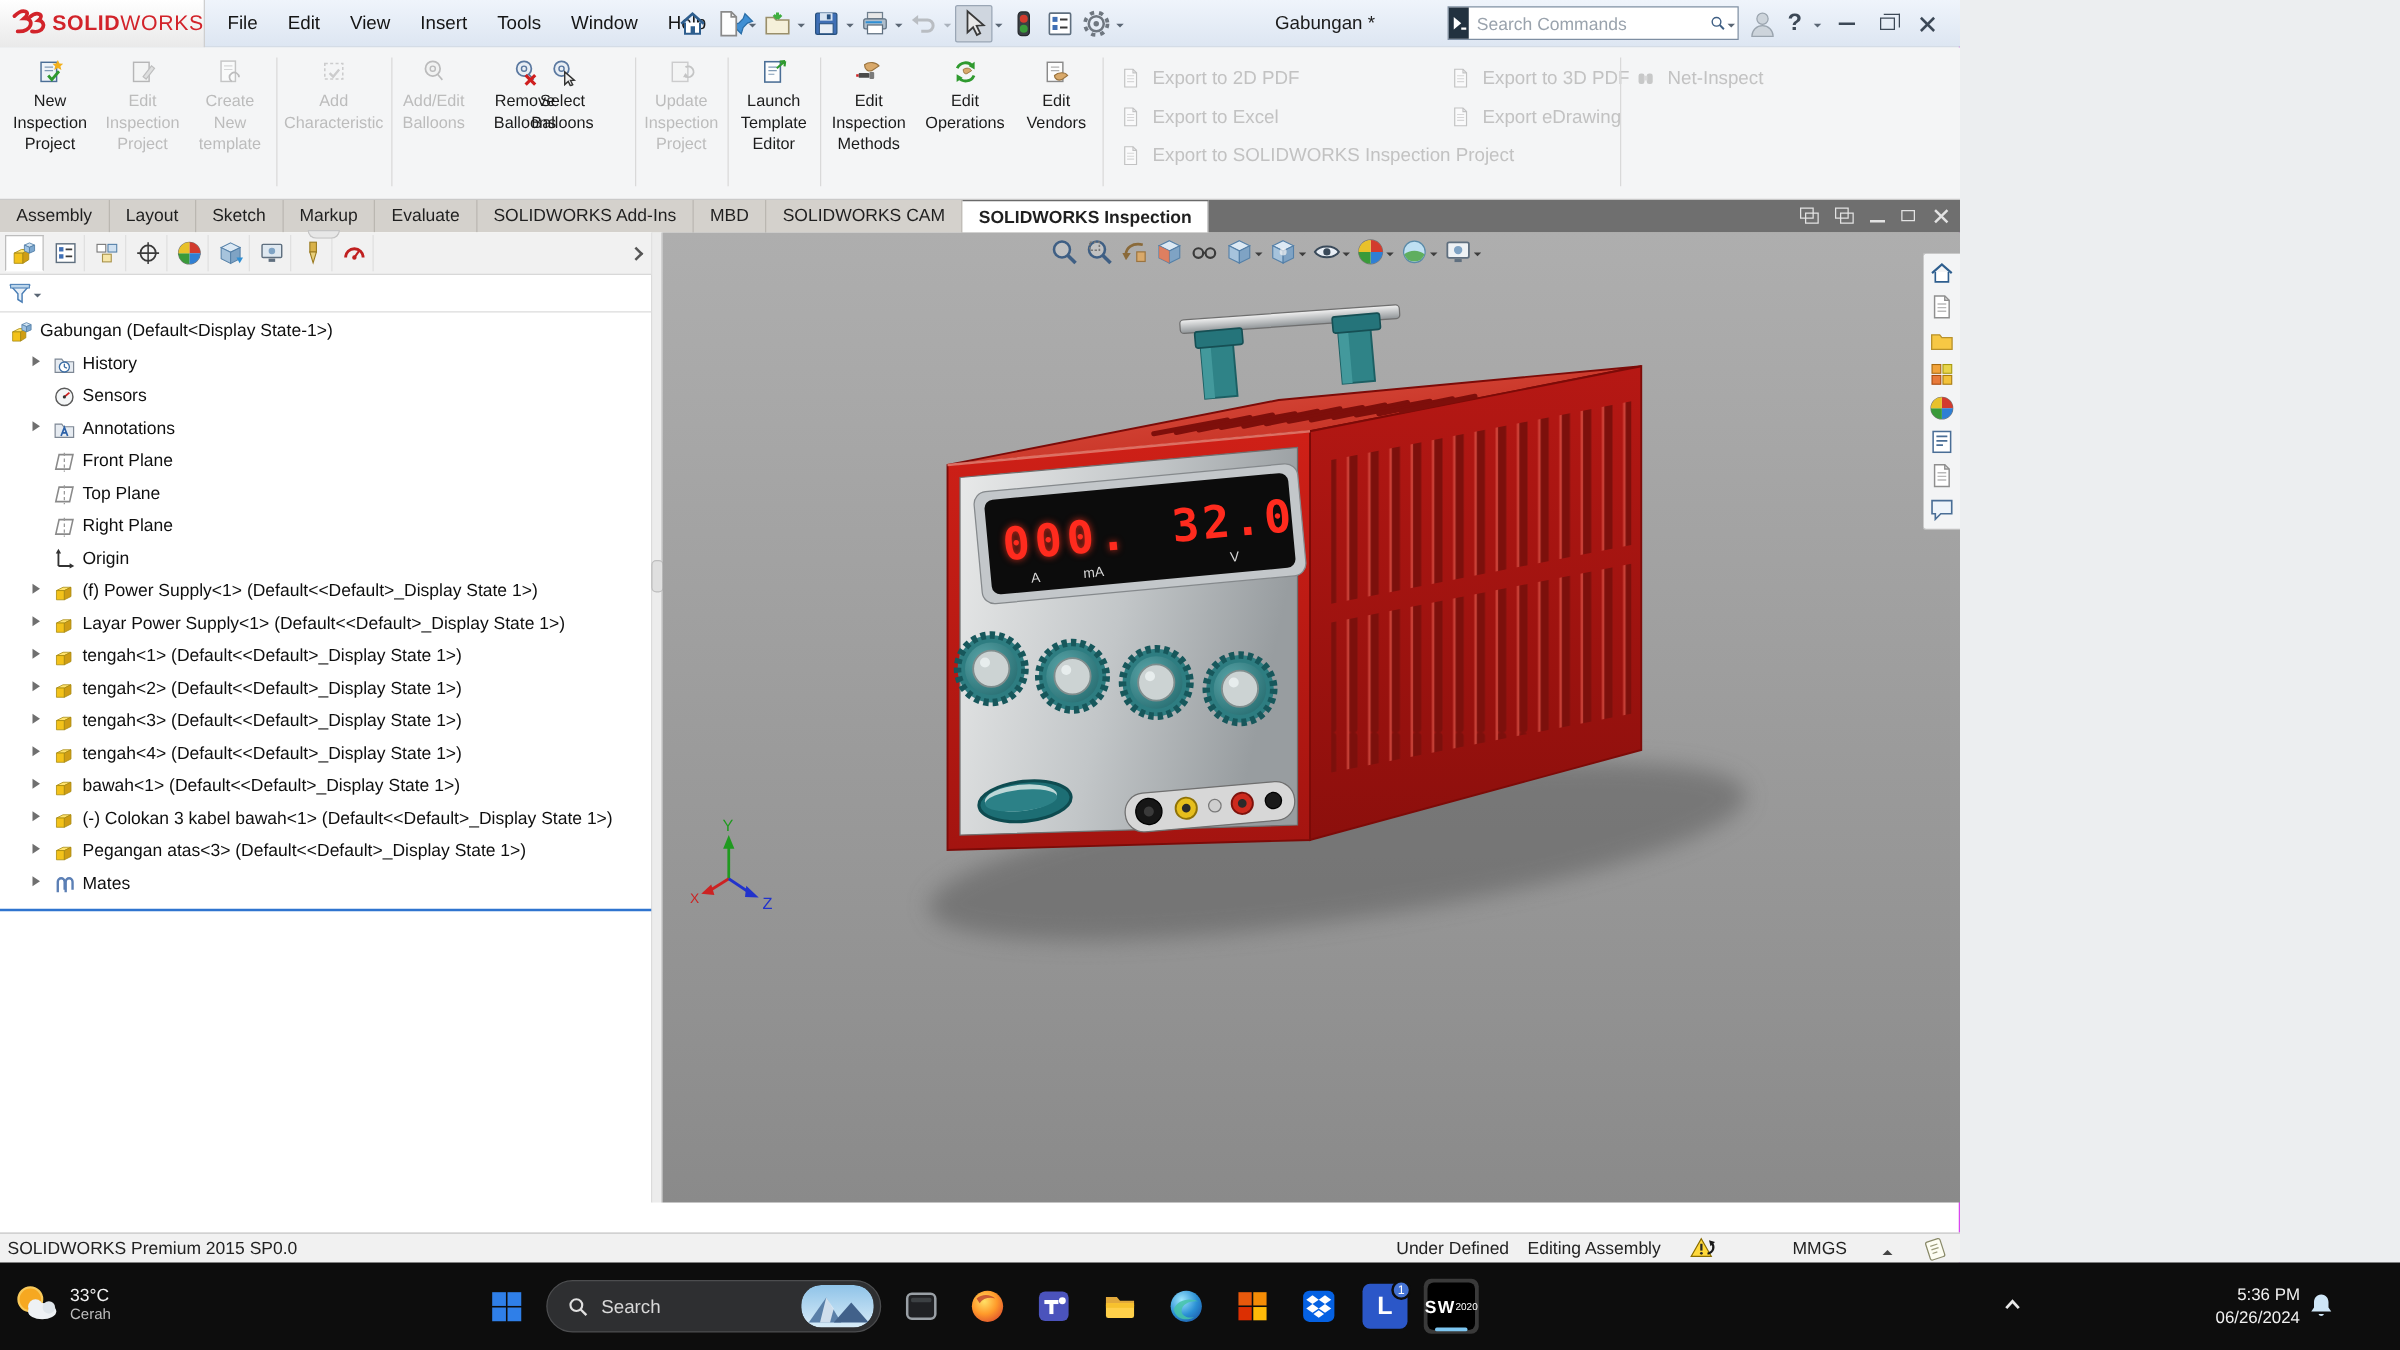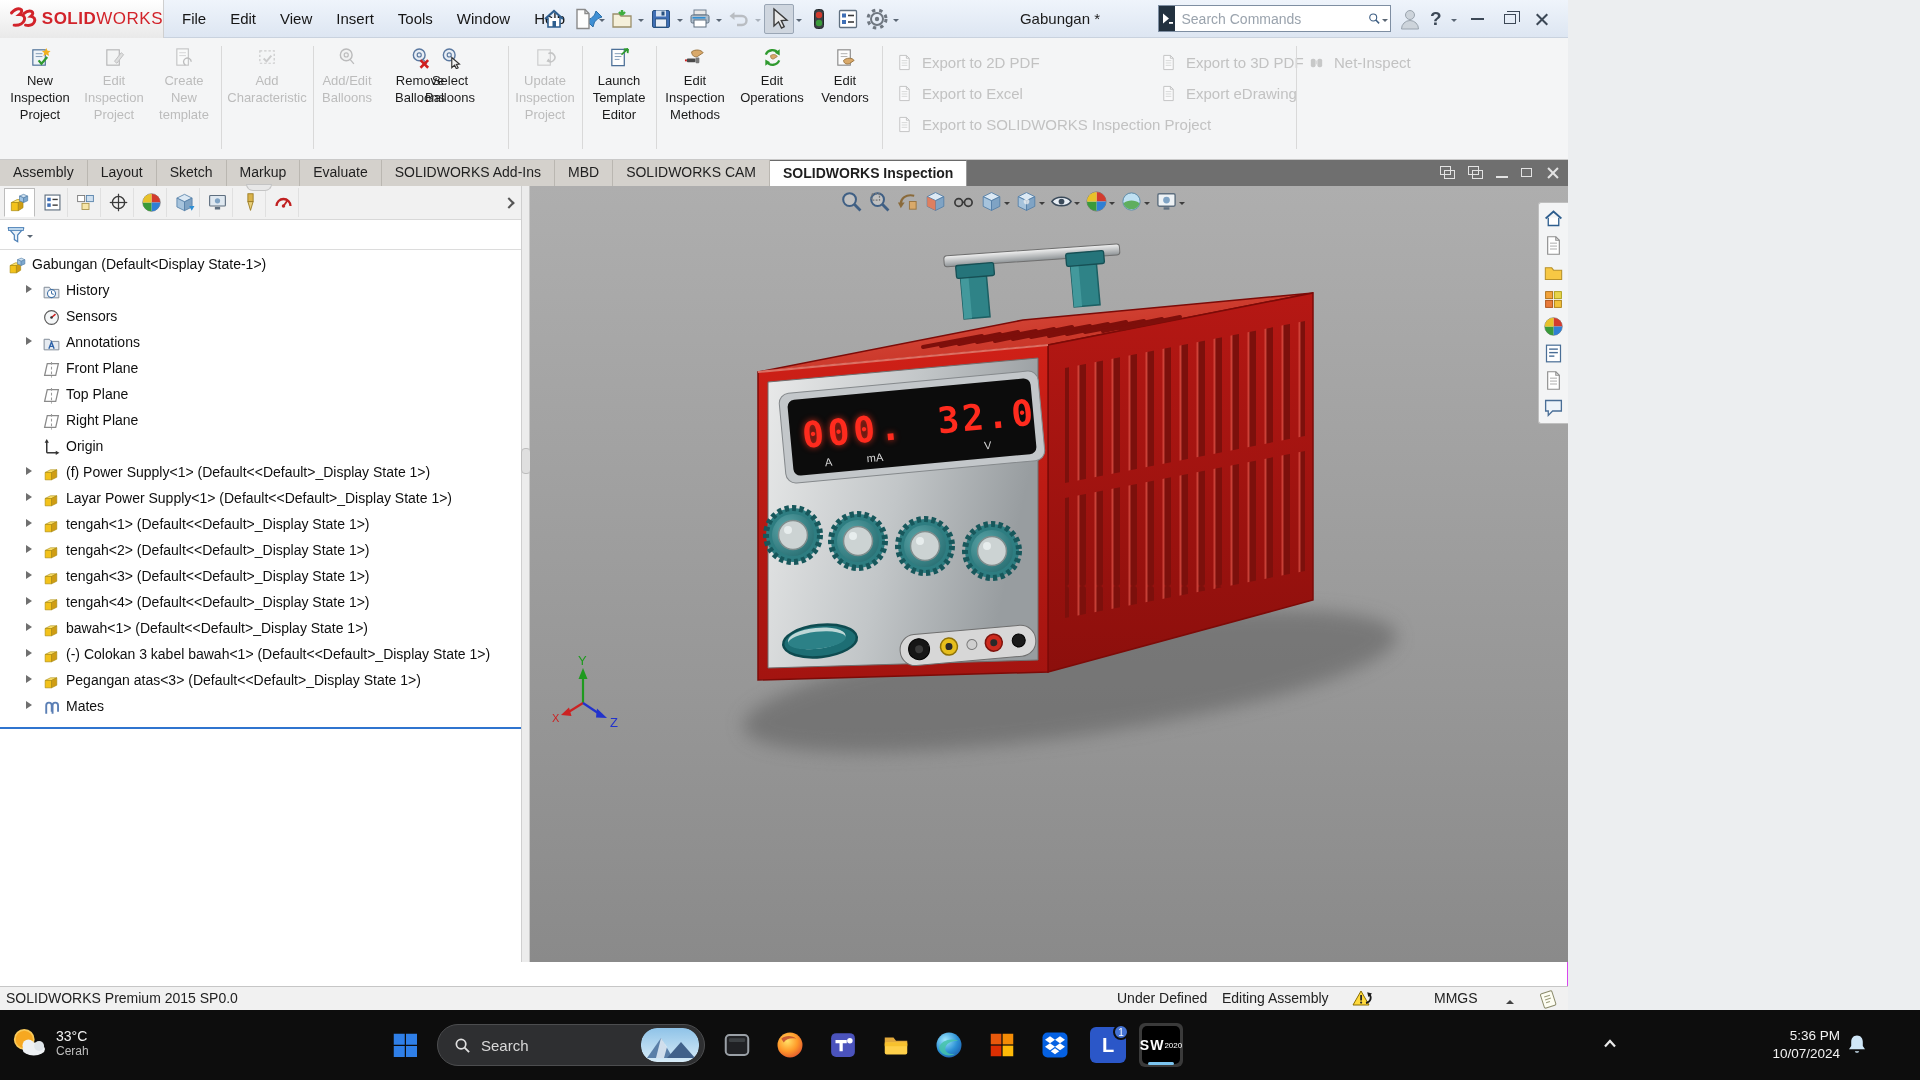--- a/index.html
+++ b/index.html
@@ -1107,19 +1107,19 @@
     <div class="underline"></div>
   </div>
   <div id="tray">
     <svg class="tic2" style="left:-320px" width="20" height="20" viewBox="0 0 20 20">
         <path d="M5,12.5 L10,7 L15,12.5" fill="none" stroke="#e8e8e8" stroke-width="2.2"></path>
       </svg>
   </div>
 
   <div id="clock">
     <div>5:36 PM</div>
-    <div>10/07/2024</div>
+    <div>06/26/2024</div>
   </div>
   <svg id="bell" class="ab" width="24" height="24" viewBox="0 0 24 24">
       <path d="M12,2.5 C8.2,2.5 6.2,5.5 6.2,8.8 V13 l-2.2,3.2 H20 L17.8,13 V8.8 C17.8,5.5 15.8,2.5 12,2.5 z" fill="#cfe6f7"></path>
       <path d="M9.8,18.2 a2.3,2.3 0 0 0 4.4,0 z" fill="#cfe6f7"></path>
     </svg>
 </div>
 
 </body></html>

